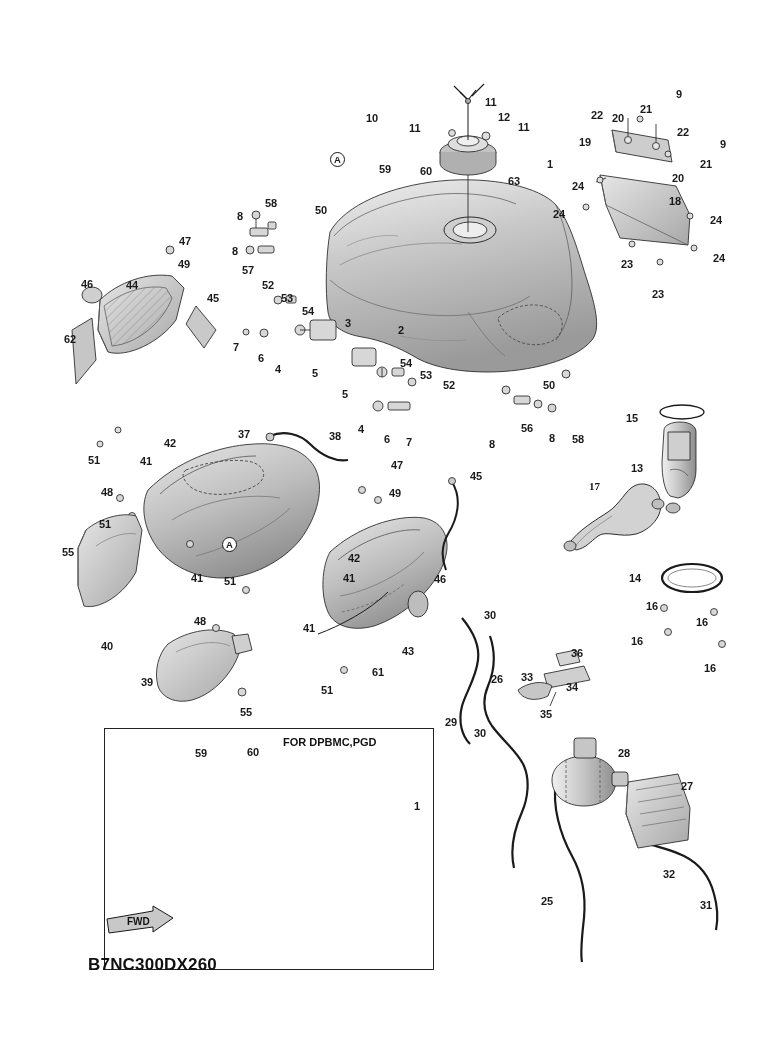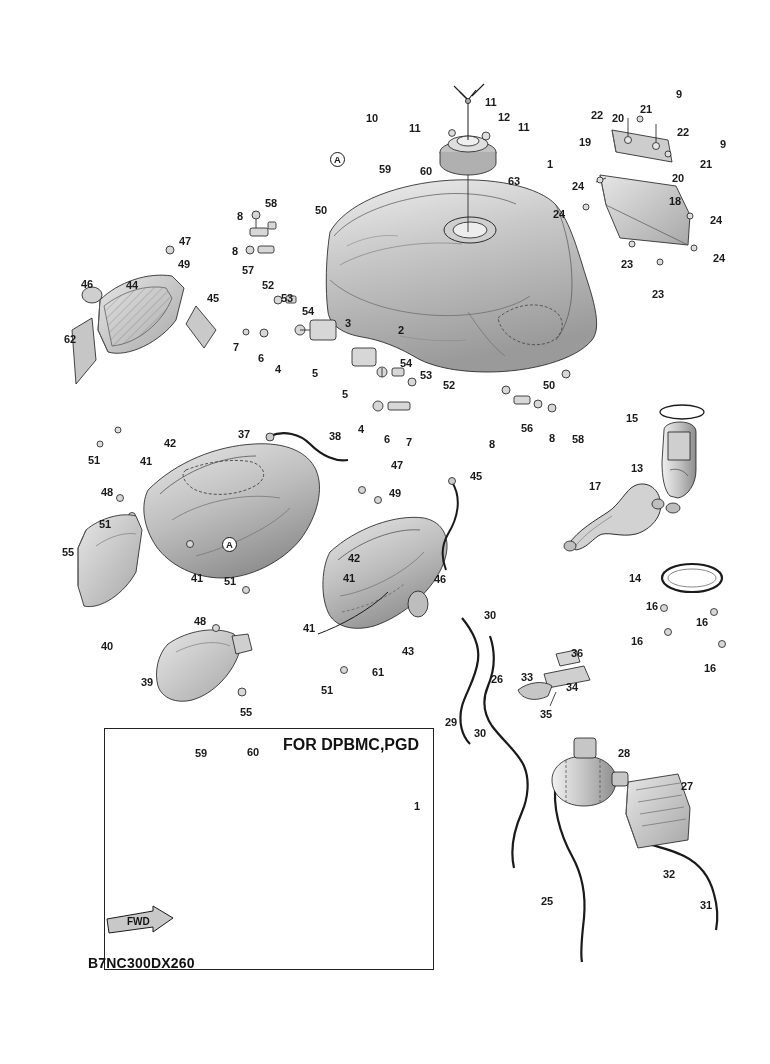--- a/index.html
+++ b/index.html
@@ -36,28 +36,28 @@
     font-weight: 700;
     color: #1a1a1a;
     display: flex;
     align-items: center;
     justify-content: center;
     box-sizing: border-box;
     background: #fff;
   }
   .caption {
     position: absolute;
-    font-size: 16px;
+    font-size: 11px;
     font-weight: 700;
     color: #111;
     white-space: nowrap;
   }
   .partno {
     position: absolute;
-    font-size: 14px;
+    font-size: 17px;
     font-weight: 700;
     color: #111;
     letter-spacing: 0.2px;
     white-space: nowrap;
   }
   svg.art {
     position: absolute;
     left: 0;
     top: 0;
     width: 770px;
@@ -387,21 +387,21 @@
       <div class="label" style="left: 549px; top: 433px;">8</div>
       <div class="label" style="left: 572px; top: 434px;">58</div>
       <div class="label" style="left: 631px; top: 463px;">13</div>
       <div class="label" style="left: 88px; top: 455px;">51</div>
       <div class="label" style="left: 164px; top: 438px;">42</div>
       <div class="label" style="left: 238px; top: 429px;">37</div>
       <div class="label" style="left: 329px; top: 431px;">38</div>
       <div class="label" style="left: 140px; top: 456px;">41</div>
       <div class="label" style="left: 391px; top: 460px;">47</div>
       <div class="label" style="left: 470px; top: 471px;">45</div>
-      <div class="label" style="left: 589px; top: 481px;">17</div>
+      <div class="label" style="left: 589px; top: 481px; font-family: Liberation Serif, serif;">17</div>
       <div class="label" style="left: 101px; top: 487px;">48</div>
       <div class="label" style="left: 389px; top: 488px;">49</div>
       <div class="label" style="left: 99px; top: 519px;">51</div>
       <div class="label" style="left: 62px; top: 547px;">55</div>
       <div class="label" style="left: 629px; top: 573px;">14</div>
       <div class="label" style="left: 348px; top: 553px;">42</div>
       <div class="label" style="left: 191px; top: 573px;">41</div>
       <div class="label" style="left: 224px; top: 576px;">51</div>
       <div class="label" style="left: 343px; top: 573px;">41</div>
       <div class="label" style="left: 434px; top: 574px;">46</div>

